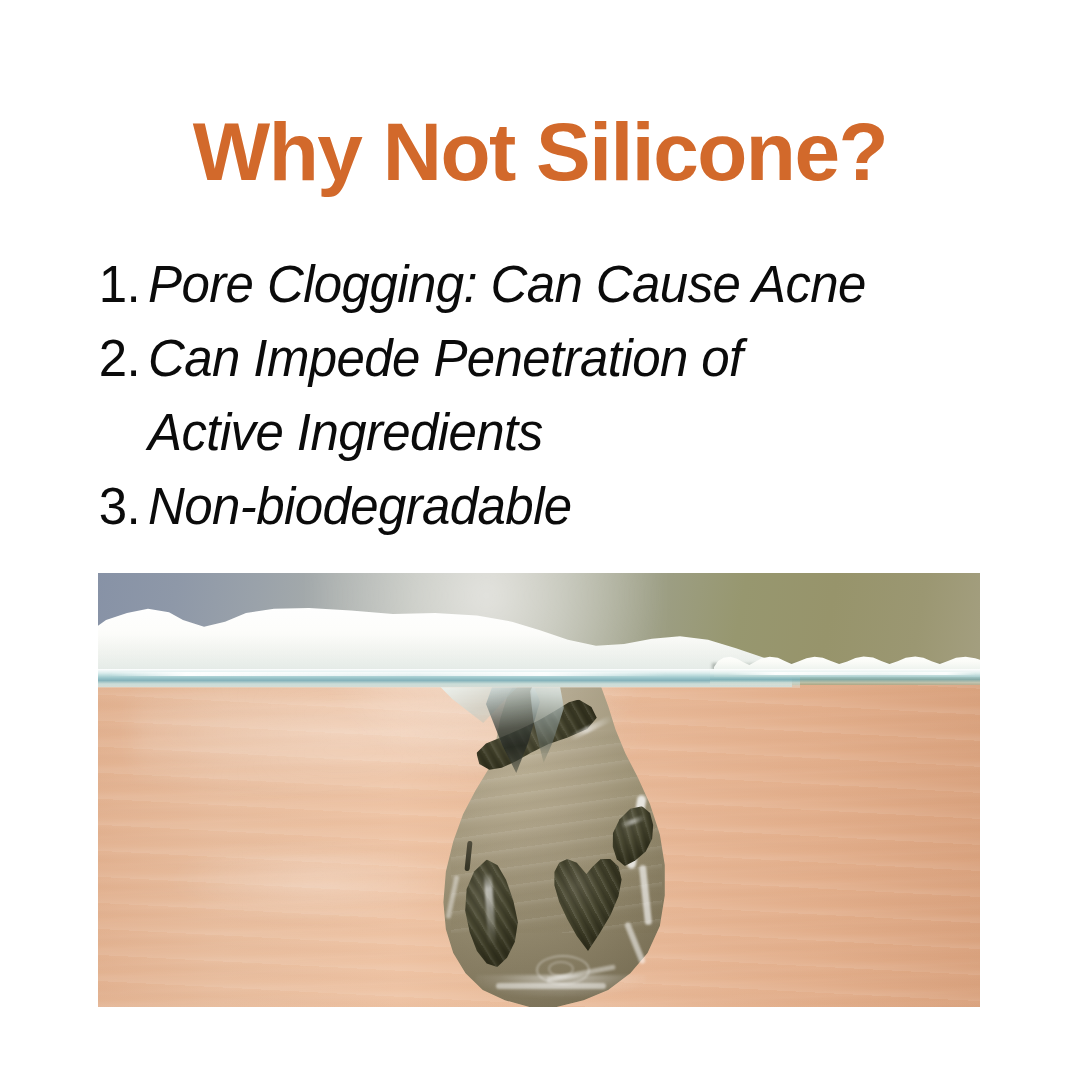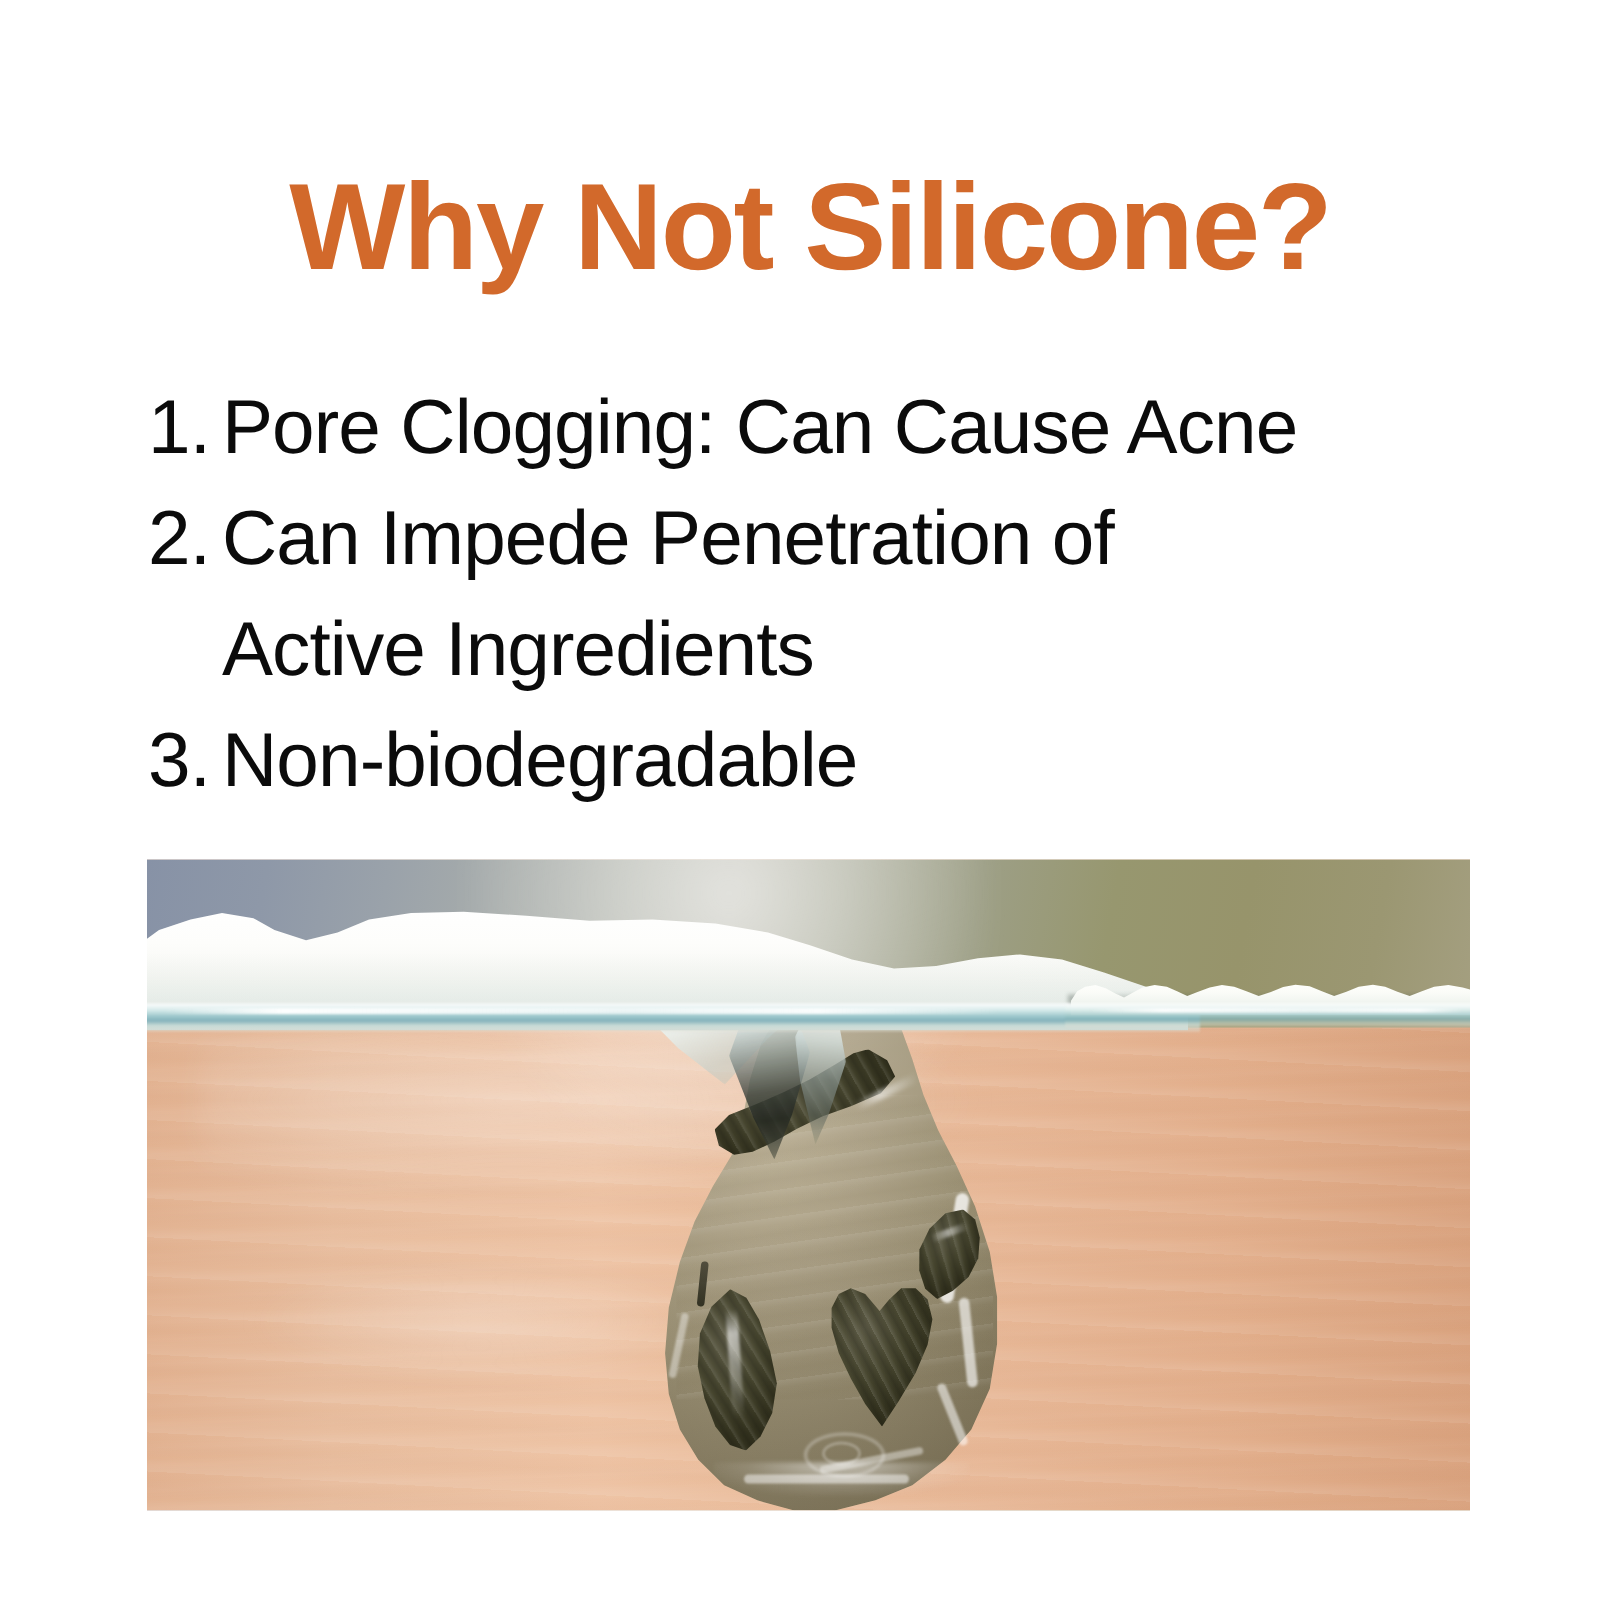--- a/index.html
+++ b/index.html
@@ -58,20 +58,21 @@
     flex: 0 0 52px;
     width: 52px;
     text-align: right;
     padding-right: 8px;
     box-sizing: border-box;
     white-space: nowrap;
   }
   .list-txt {
     flex: 1 1 auto;
     white-space: pre-line;
+    font-style: italic;
   }
 
   
   .illus {
     position: absolute;
     left: 98px;
     top: 573px;
     width: 882px;
     height: 434px;
     overflow: hidden;

